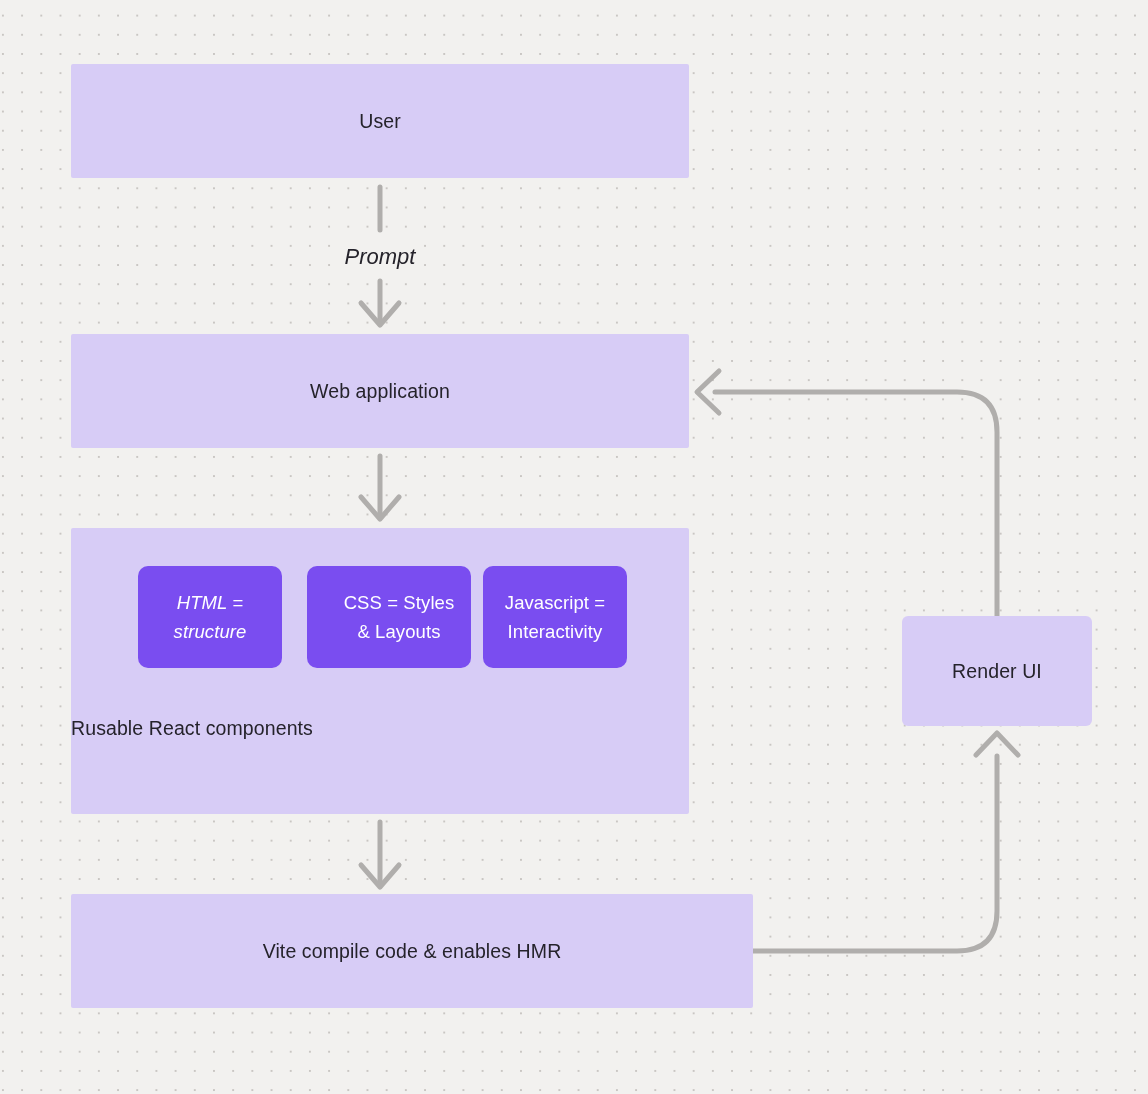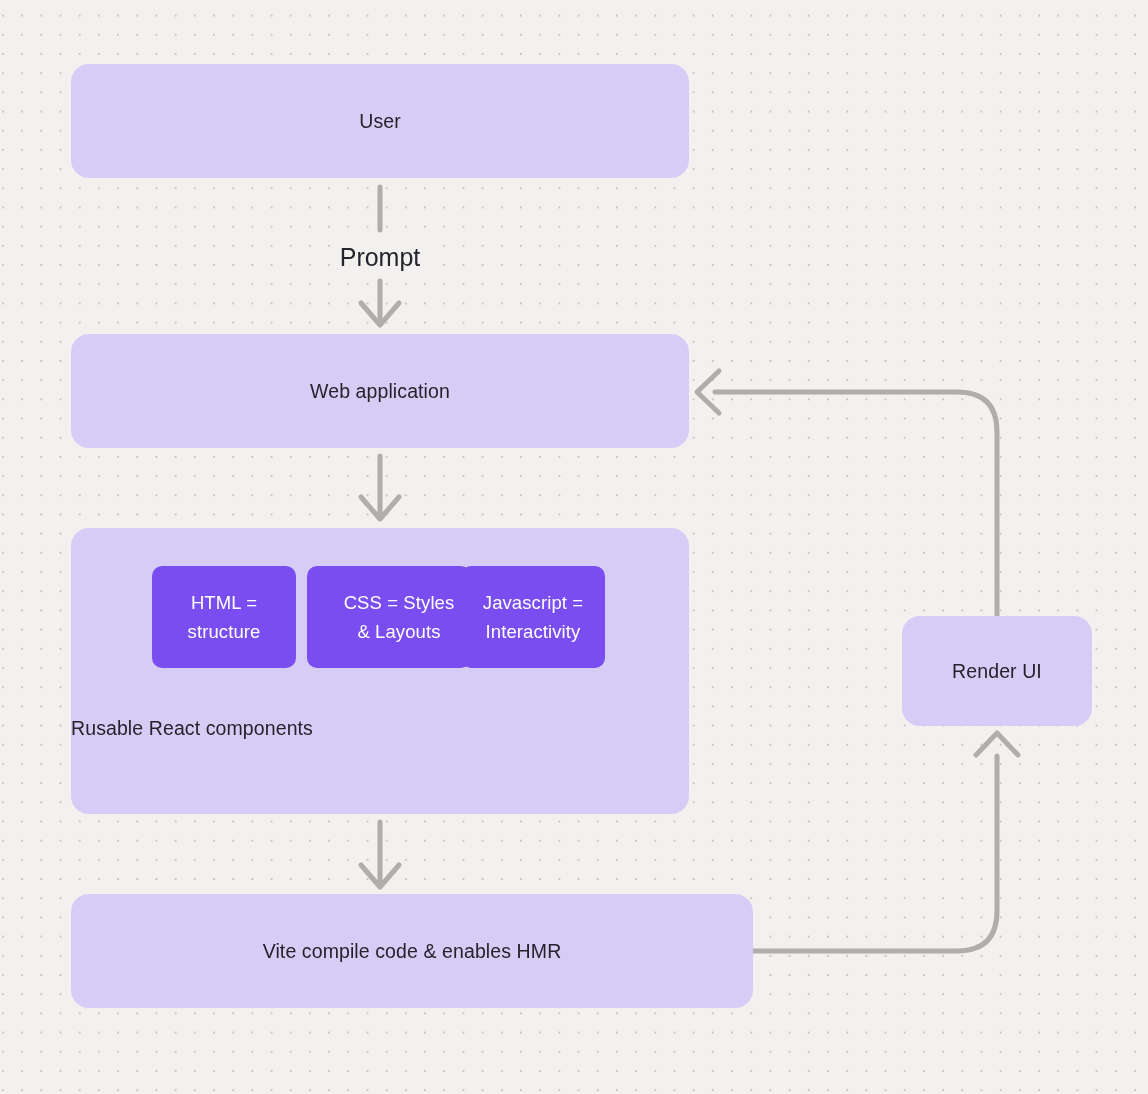--- a/index.html
+++ b/index.html
@@ -18,21 +18,21 @@
   .connectors path,.connectors polyline,.connectors line{
     stroke:var(--arrow,#B0AEAC);
     stroke-width:5;
     fill:none;
     stroke-linecap:round;
     stroke-linejoin:round;
   }
   .node{
     position:absolute;
     background:var(--node-fill,#D7CCF6);
-    border-radius:18px;
+    border-radius:2px;
     display:flex;align-items:center;justify-content:center;
     font-size:19.5px;font-weight:500;letter-spacing:.1px;
     color:var(--text,#222127);
   }
   .group-node{display:block;}
   .chip{
     position:absolute;
     background:var(--accent,#7A4DF0);
     color:var(--chip-text,#FFFFFF);
     border-radius:10px;
@@ -44,22 +44,23 @@
   .group-caption{
     position:absolute;left:0;right:0;top:189px;
     text-align:left;
     font-size:19.5px;font-weight:500;
   }
   .edge-label{
     position:absolute;
     transform:translate(-50%,-50%);
     background:var(--canvas-bg,#F2F1EF);
     padding:2px 8px;
-    font-size:25px;font-weight:500;
+    font-size:22px;font-weight:500;
     color:var(--text,#222127);
+    font-style:italic;
   }
 </style>
 </head>
 <body>
 
 <div class="canvas">
 
   <svg class="connectors" viewBox="0 0 1148 1094" xmlns="http://www.w3.org/2000/svg">
 
     <g>
@@ -93,36 +94,36 @@
     <span>User</span>
   </div>
 
   <div class="edge-label" style="left:380px;top:257px;">Prompt</div>
 
   <div class="node" style="left:71px;top:334px;width:618px;height:114px;justify-content:center;">
     <span>Web application</span>
   </div>
 
   <div class="node group-node" style="left:71px;top:528px;width:618px;height:286px;">
-    <div class="chip" style="left:81px;top:38px;width:144px;height:102px;">
+    <div class="chip" style="left:67px;top:38px;width:144px;height:102px;font-style:italic;">
       <span>HTML =
 structure</span>
     </div>
     <div class="chip" style="left:236px;top:38px;width:144px;height:102px;padding-left:20px;">
       <span>CSS = Styles
 &amp; Layouts</span>
     </div>
-    <div class="chip" style="left:390px;top:38px;width:144px;height:102px;">
+    <div class="chip" style="left:412px;top:38px;width:144px;height:102px;">
       <span>Javascript =
 Interactivity</span>
     </div>
     <div class="group-caption">Rusable React components</div>
   </div>
 
   <div class="node" style="left:71px;top:894px;width:682px;height:114px;">
     <span>Vite compile code &amp; enables HMR</span>
   </div>
 
-  <div class="node" style="left:902px;top:616px;width:190px;height:110px;border-radius:18px;">
+  <div class="node" style="left:902px;top:616px;width:190px;height:110px;border-radius:6px;">
     <span>Render UI</span>
   </div>
 
 </div>
 
 </body></html>

